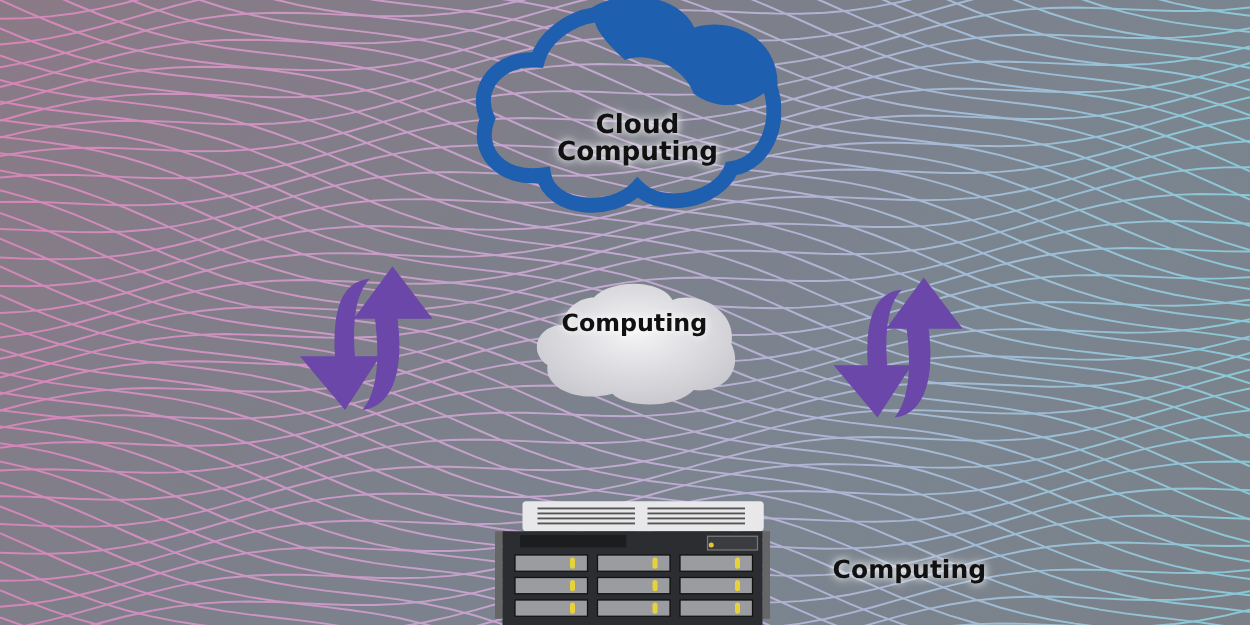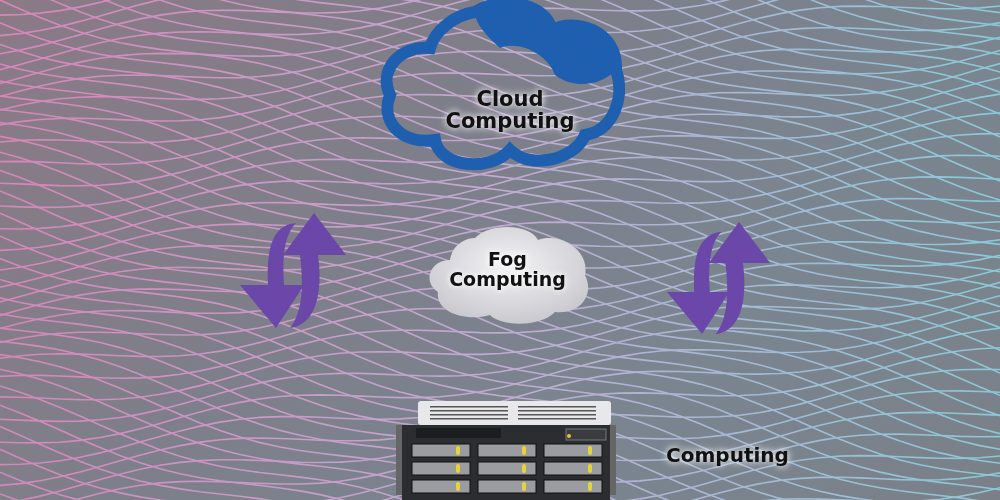--- a/index.html
+++ b/index.html
@@ -162,21 +162,20 @@
   <svg width="175" height="105" viewBox="0 0 175 105">
     <defs>
       <radialGradient id="fogg" cx="0.5" cy="0.4" r="0.6">
         <stop offset="0" stop-color="#f4f4f6"></stop>
         <stop offset="1" stop-color="#c9c9cf"></stop>
       </radialGradient>
     </defs>
     <path d="M55 18 C70 2 110 4 118 20 C140 12 170 30 165 55 C175 75 160 95 135 92 C120 108 80 106 70 95 C45 102 15 92 18 72 C2 62 10 40 30 40 C32 25 45 18 55 18 Z" fill="url(#fogg)"></path>
   </svg>
   <div class="label" style="left:0;top:30px;width:175px;font-size:19px;">
-    <div>Fog</div>
     <div>Computing</div>
   </div>
 </div>
 
 <div class="abs" style="left:238px;top:213px;width:115px;height:115px;">
   <svg width="115" height="115" viewBox="0 0 115 115">
     <path d="M58 10 C35 12 28 35 30 72 L2 72 L38 115 L66 72 L46 72 C44 45 46 22 58 10 Z" fill="#6a47a8"></path>
     <path d="M52 115 C78 112 85 80 80 42 L108 42 L76 0 L45 42 L62 42 C66 75 64 100 52 115 Z" fill="#6a47a8"></path>
   </svg>
 </div>

